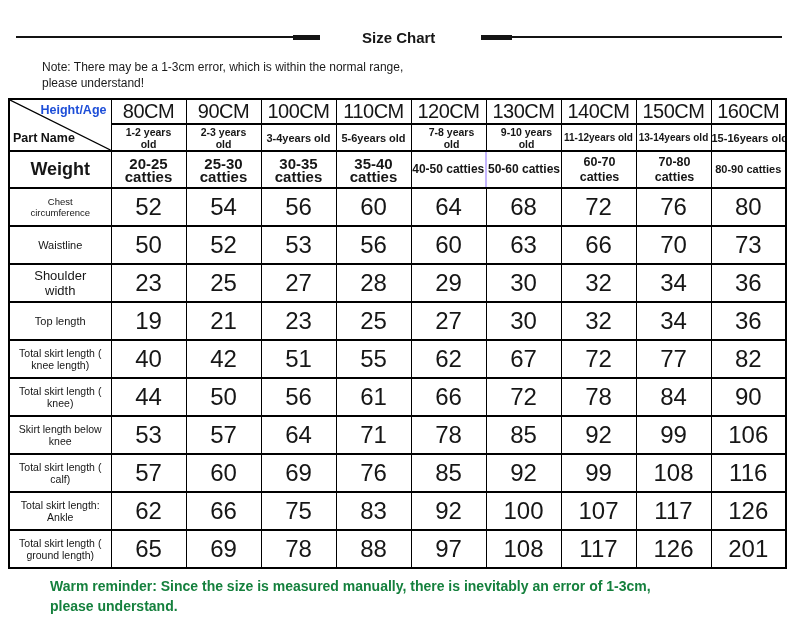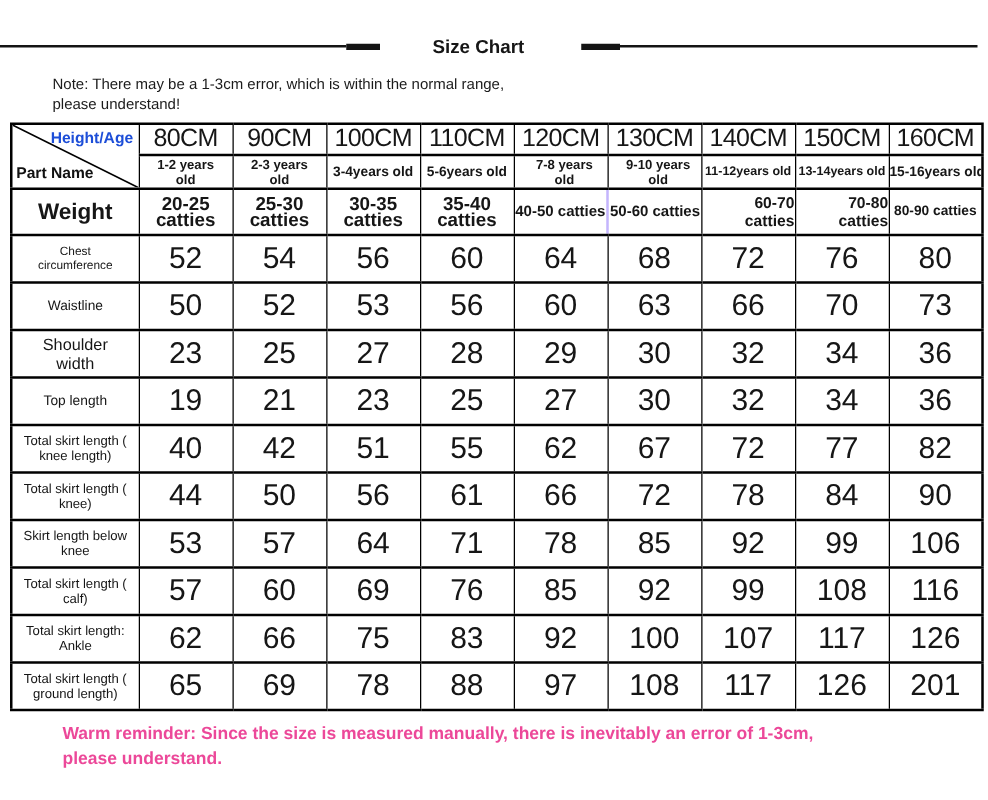--- a/index.html
+++ b/index.html
@@ -1,20 +1,20 @@
 <!DOCTYPE html>
 <html><head>
 <meta charset="utf-8">
 <style>
   html,body{margin:0;padding:0}
   body{width:790px;height:640px;background:#fff;font-family:"Liberation Sans",sans-serif;position:relative;overflow:hidden;color:#161616}
   .page{position:absolute;inset:0;background:#ffffff}
 
   
-  .title-row{position:absolute;left:0;right:8px;top:28px;height:18px;display:flex;align-items:center}
+  .title-row{position:absolute;left:16px;right:8px;top:28px;height:18px;display:flex;align-items:center}
   .line-thin{height:2px;background:#141414}
   .line-thick{height:5px;background:#141414}
   .lt1{width:277px}
   .lk1{width:27px}
   .lk2{width:31px}
   .lt2{flex:1}
   .title{font-size:15px;font-weight:bold;margin:0 46px 0 42px;white-space:nowrap}
 
   .note{position:absolute;left:42px;top:60px;font-size:12px;font-weight:normal;line-height:15.5px;color:#1b1b1b;white-space:pre-line}
 
@@ -40,21 +40,21 @@
   td.age{font-weight:bold;font-size:10.5px;line-height:12px;white-space:pre-line}
   td.age.one{font-size:11px;white-space:nowrap}
   td.age.sm1{font-size:10px;white-space:nowrap}
   td.age.l2{text-align:center;padding-left:6px}
 
   td.wlabel{font-size:18px;font-weight:bold}
   td.wt{font-weight:bold;font-size:15px;line-height:13px;white-space:pre-line}
   td.wt.nw{font-size:12px;white-space:nowrap}
   td.wt.nwl{font-size:12px;white-space:nowrap;text-align:left;padding-left:1px}
   td.wt.faint{border-left:2px solid #c4b5fd}
-  td.wt.l2b{text-align:right;padding-left:2px;font-size:12.5px;line-height:15px}
+  td.wt.l2b{text-align:center;padding-left:2px;font-size:12.5px;line-height:15px}
   td.wt.sm{font-size:11px}
 
   td.lbl{font-weight:normal;white-space:pre-line}
   td.lbl.xs{font-size:9.5px;line-height:11px}
   td.lbl.sm{font-size:10.5px;line-height:12.5px}
   td.lbl.md{font-size:13px;line-height:15px}
   td.lbl.lg{font-size:11px}
 </style>
 </head>
 <body>
@@ -265,16 +265,16 @@
             <td class="num">97</td>
             <td class="num">108</td>
             <td class="num">117</td>
             <td class="num">126</td>
             <td class="num">201</td>
           </tr>
         </tbody>
       </table>
   </div>
 
-  <div class="reminder" style="color: #ec4899;">Warm reminder: Since the size is measured manually, there is inevitably an error of 1-3cm,
+  <div class="reminder" style="color: #15803d;">Warm reminder: Since the size is measured manually, there is inevitably an error of 1-3cm,
 please understand.</div>
 
 </div>
 
 </body></html>

